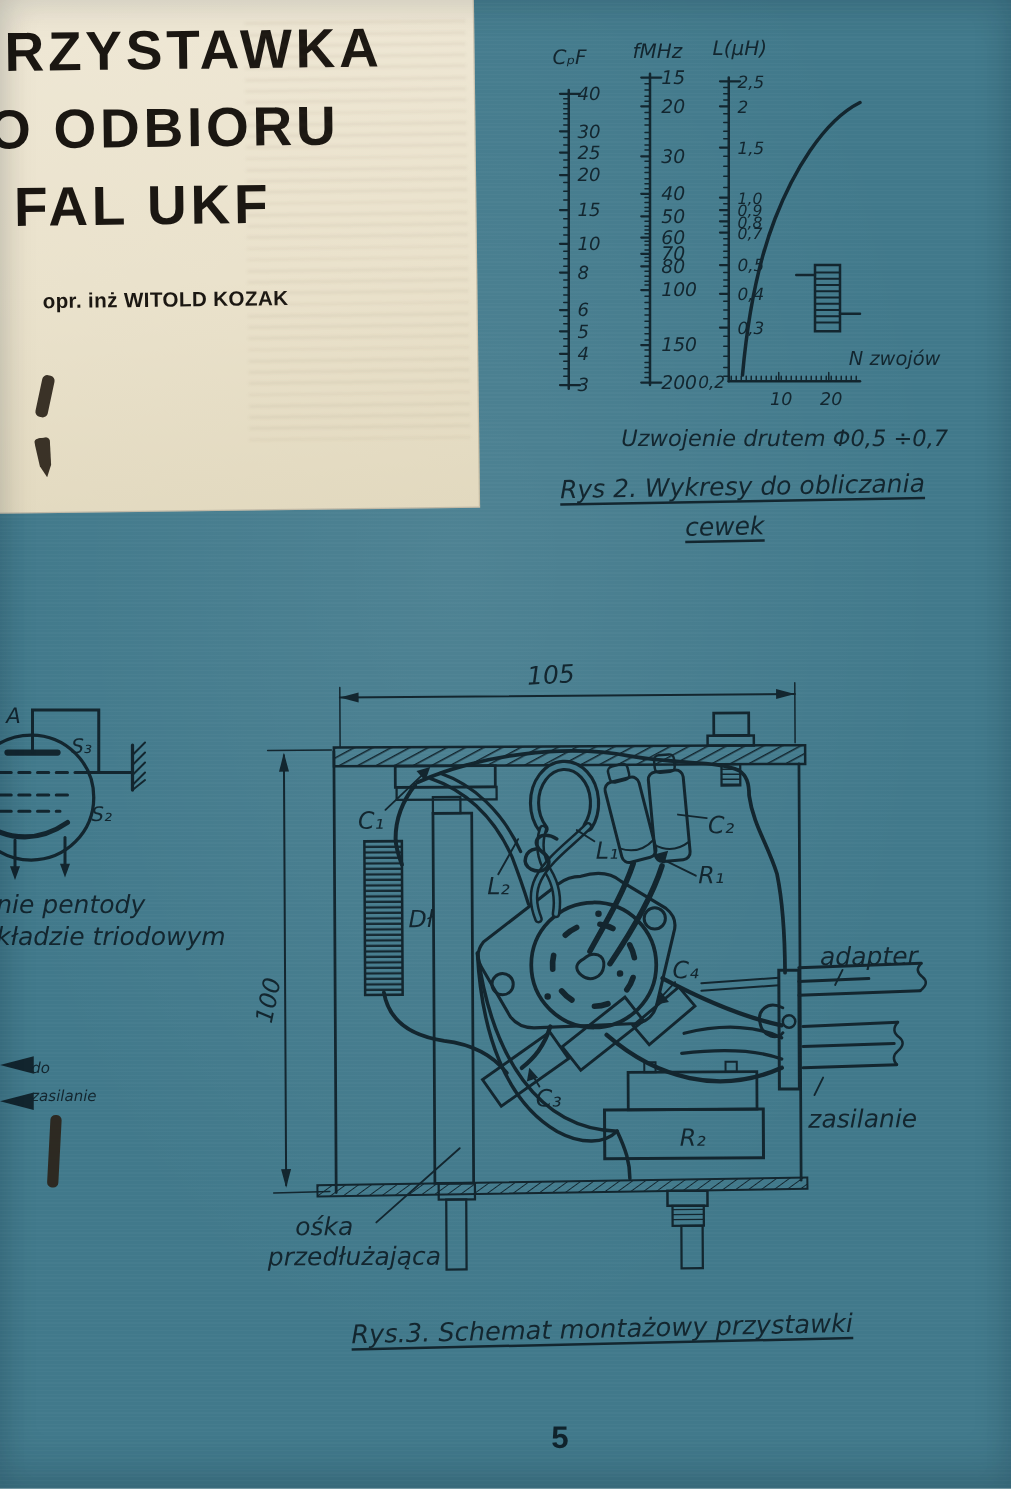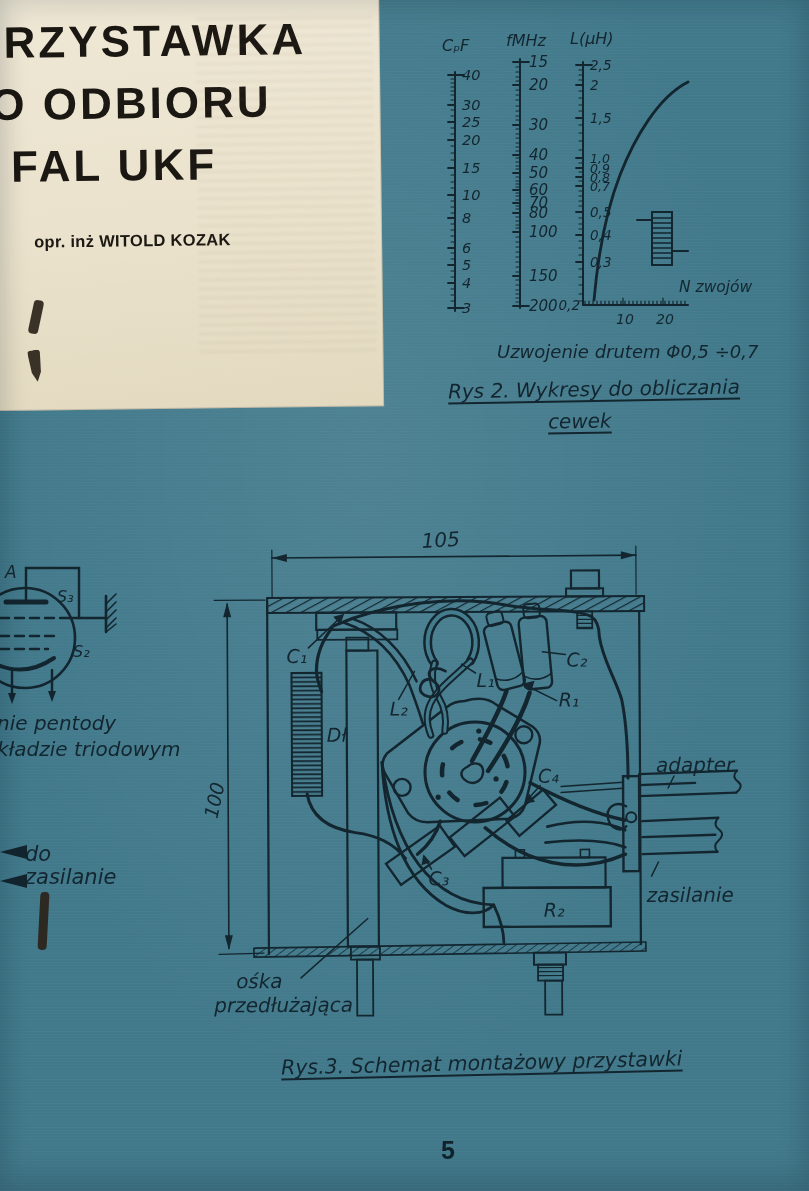--- a/index.html
+++ b/index.html
@@ -42,21 +42,21 @@
     font-weight:700; font-size:16.5px; letter-spacing:0.3px; color:#1B1712;
   }
   .hand{ font-style:italic; color:#13262F; }
   .abs{ position:absolute; white-space:nowrap; }
   .underlined{ text-decoration:underline; text-decoration-thickness:2px; text-underline-offset:4px; }
   .note-uzwojenie{ left:497px; top:341px; font-size:18px; }
   .cap2-l1{ left:448px; top:377px; font-size:20px; transform:rotate(-1deg); }
   .cap2-l2{ left:548px; top:409px; font-size:20px; transform:rotate(-1deg); }
   .cap3{ left:281px; top:1051px; font-size:20.5px; transform:rotate(-1.3deg); }
   .pentode-caption{ left:-3px; top:710px; font-size:20px; line-height:26px; font-style:italic; }
-  .do-adapteru{ left:25px; top:843px; font-size:21px; line-height:23px; font-style:italic; }
+  .do-adapteru{ left:25px; top:843px; font-size:12px; line-height:23px; font-style:italic; }
   .arrow-left{
     position:absolute; width:0; height:0;
     border-top:7px solid transparent; border-bottom:7px solid transparent;
     border-right:27px solid #13262F;
   }
   .pagenum{
     position:absolute; left:441px; top:1136px;
     font-family:"Liberation Sans","DejaVu Sans",sans-serif;
     font-weight:700; font-size:25px; color:#10232C;
   }

